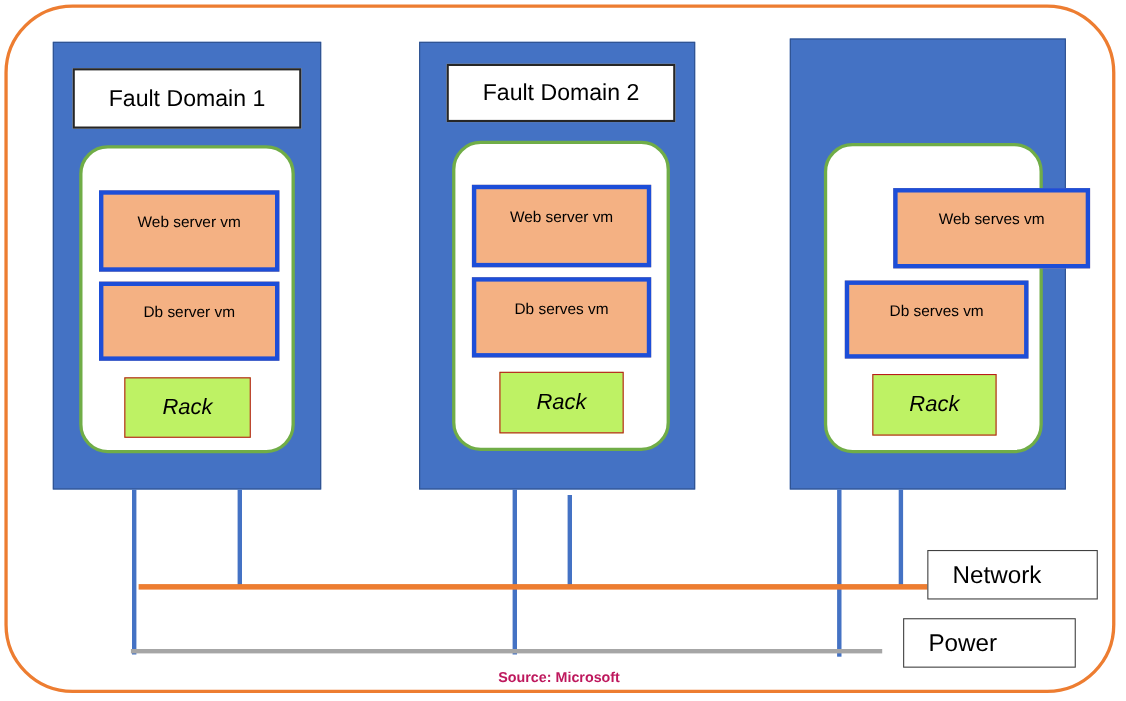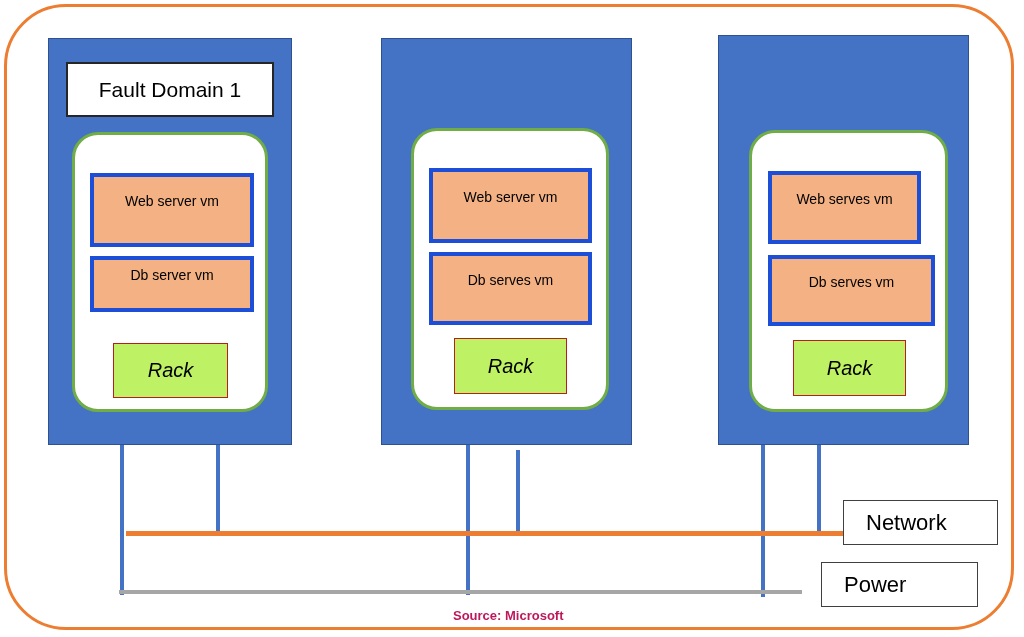--- a/index.html
+++ b/index.html
@@ -126,34 +126,35 @@
 
 <div id="canvas">
 
   <div class="outer-frame"></div>
 
   <div class="fd-panel" style="left:48px; top:38px; width:244px; height:407px;">
   </div>
   <div class="fd-title" style="left:66px; top:62px; width:208px; height:55px;">Fault Domain 1</div>
   <div class="rack-container" style="left:72px; top:132px; width:196px; height:280px;"></div>
   <div class="vm-box" style="left:90px; top:173px; width:164px; height:74px;">Web server vm</div>
-  <div class="vm-box" style="left:90px; top:256px; width:164px; height:56px;">Db server vm</div>
+  <div class="vm-box" style="left:90px; top:256px; width:164px; height:72px;">Db server vm</div>
   <div class="rack-box" style="left:113px; top:343px; width:115px; height:55px;">Rack</div>
 
   <div class="fd-panel" style="left:381px; top:38px; width:251px; height:407px;">
   </div>
+  <div class="fd-title" style="left:406px; top:58px; width:208px; height:53px;">Fault Domain 2</div>
   <div class="rack-container" style="left:411px; top:128px; width:198px; height:282px;"></div>
   <div class="vm-box" style="left:429px; top:168px; width:163px; height:75px;">Web server vm</div>
   <div class="vm-box" style="left:429px; top:252px; width:163px; height:73px;">Db serves vm</div>
   <div class="rack-box" style="left:454px; top:338px; width:113px; height:56px;">Rack</div>
 
   <div class="fd-panel" style="left:718px; top:35px; width:251px; height:410px;">
   </div>
   <div class="rack-container" style="left:749px; top:130px; width:199px; height:282px;"></div>
-  <div class="vm-box" style="left:768px; top:171px; width:153px; height:73px;">Web serves vm</div>
+  <div class="vm-box" style="left:812px; top:171px; width:179px; height:73px;">Web serves vm</div>
   <div class="vm-box" style="left:768px; top:255px; width:167px; height:71px;">Db serves vm</div>
   <div class="rack-box" style="left:793px; top:340px; width:113px; height:56px;">Rack</div>
 
   <div class="vline" style="left:120px; top:445px; height:150px;"></div>
   <div class="vline" style="left:216px; top:445px; height:90px;"></div>
 
   <div class="vline" style="left:466px; top:445px; height:150px;"></div>
   <div class="vline" style="left:516px; top:450px; height:85px;"></div>
 
   <div class="vline" style="left:761px; top:445px; height:152px;"></div>

